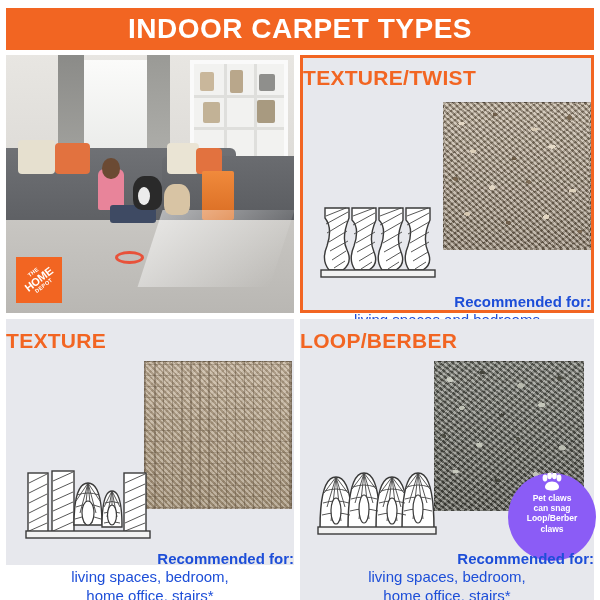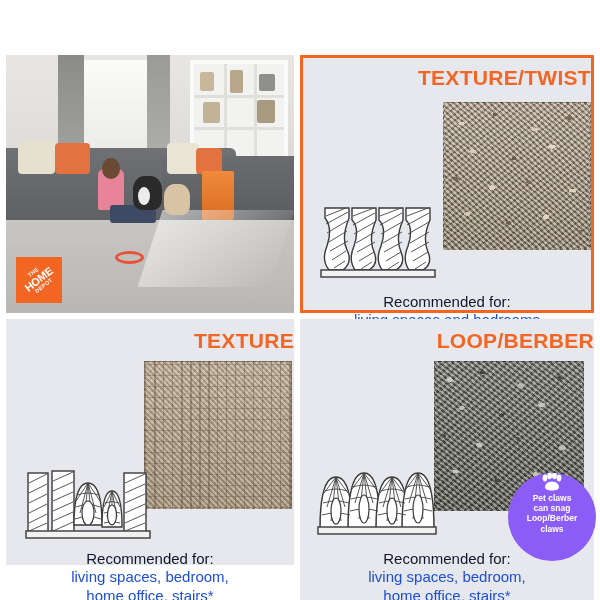--- a/index.html
+++ b/index.html
@@ -22,22 +22,22 @@
 
   
   .quad{ position:absolute; }
   #photo-panel{ left:6px; top:55px; width:288px; height:258px; overflow:hidden; background:#cfcfcf; }
   #tt-panel  { left:300px; top:55px; width:294px; height:258px;
                background:#E7E8ED; border:3px solid #F26522; }
   #pat-panel { left:6px;  top:319px; width:288px; height:246px; background:#E7E8ED; }
   #loop-panel{ left:300px;top:319px; width:294px; height:283px; background:#E7E8ED; }
 
   .panel-title{
-    text-align:right; color:#F26522; font-weight:bold; font-size:21px;
-    margin-top:8px; letter-spacing:.3px;padding-left:12px;
+    text-align:left; color:#F26522; font-weight:bold; font-size:21px;
+    margin-top:8px; letter-spacing:.3px;
   }
   #pat-panel .panel-title, #loop-panel .panel-title{ margin-top:10px; }
 
   .panel-body{ position:relative; width:100%; }
 
   
   .swatch{ position:absolute; border:1px solid rgba(0,0,0,.12); }
   #tt-swatch  { left:140px; top:12px;  width:148px; height:148px; }
   #pat-swatch { left:138px; top:8px;   width:148px; height:148px; }
   #loop-swatch{ left:134px; top:8px;   width:150px; height:150px; }
@@ -103,21 +103,21 @@
   .diagram{ position:absolute; }
   #tt-diagram  { left:16px; top:112px; width:120px; height:82px; }
   #pat-diagram { left:18px; top:112px; width:128px; height:82px; }
   #loop-diagram{ left:16px; top:110px; width:122px; height:82px; }
 
   
   .rec{ position:absolute; width:100%; text-align:center; }
   #tt-rec  { top:203px; }
   #pat-rec { top:197px; }
   #loop-rec{ top:197px; }
-  .rec-label{ color:#0f172a; font-weight:normal; font-size:15px; }
+  .rec-label{ color:#1d4ed8; font-weight:bold; font-size:15px;text-align:right; }
   .rec-text { color:#1d4ed8; font-size:15px; line-height:1.22; margin-top:1px; }
 
   
   #pet-badge{
     position:absolute; left:208px; top:120px; width:88px; height:88px;
     border-radius:50%; background:#8b5cf6;
     display:flex; flex-direction:column; align-items:center; justify-content:flex-start;
     text-align:center;
   }
   #pet-badge .paw{ font-size:20px; line-height:1; color:#fff; margin-bottom:2px; }
@@ -180,20 +180,23 @@
   #footer{
     position:absolute; left:12px; top:572px; width:560px;
     font-size:7.5px; color:#2b2b2b; letter-spacing:.1px;
   }
 </style>
 </head>
 <body>
 
 <div id="page">
 
+  <div class="header-bar">
+    <div class="header-title">INDOOR CARPET TYPES</div>
+  </div>
 
   <div class="quad" id="photo-panel">
     <div class="sky"></div>
     <div class="ph-wall"></div>
     <div class="ph-window"></div>
     <div class="ph-curtainL"></div>
     <div class="ph-curtainR"></div>
     <div class="ph-shelf">
       <div class="bar" style="top:32%"></div>
       <div class="bar" style="top:66%"></div>

